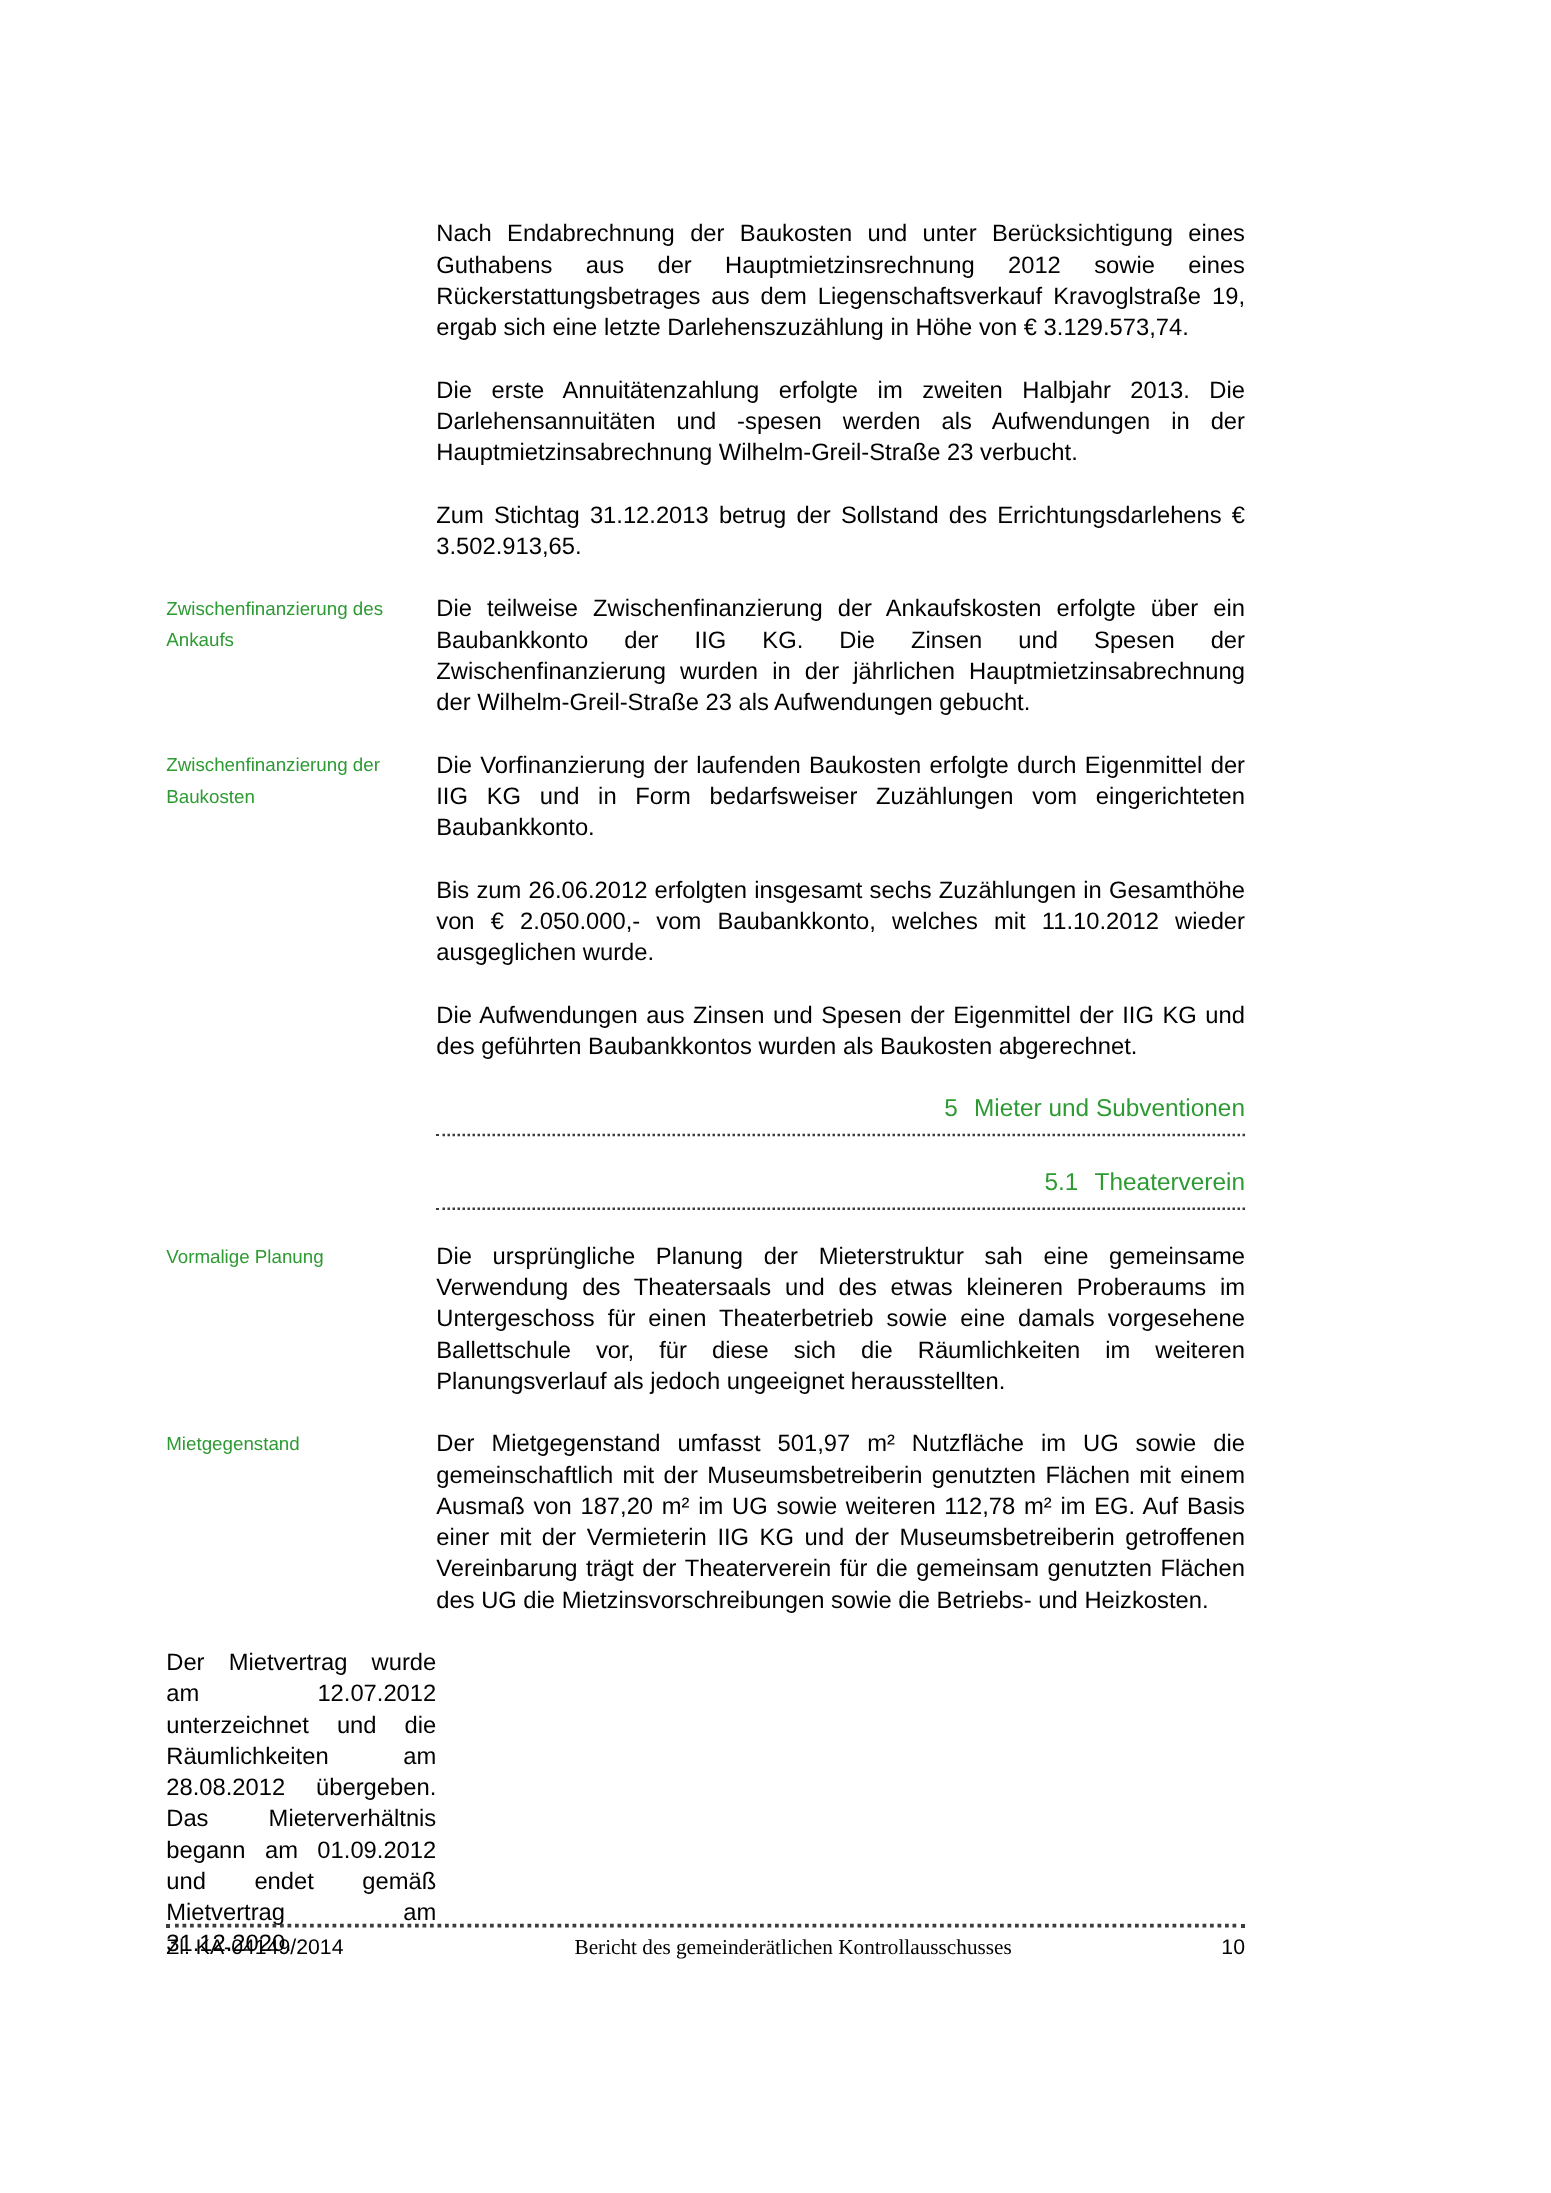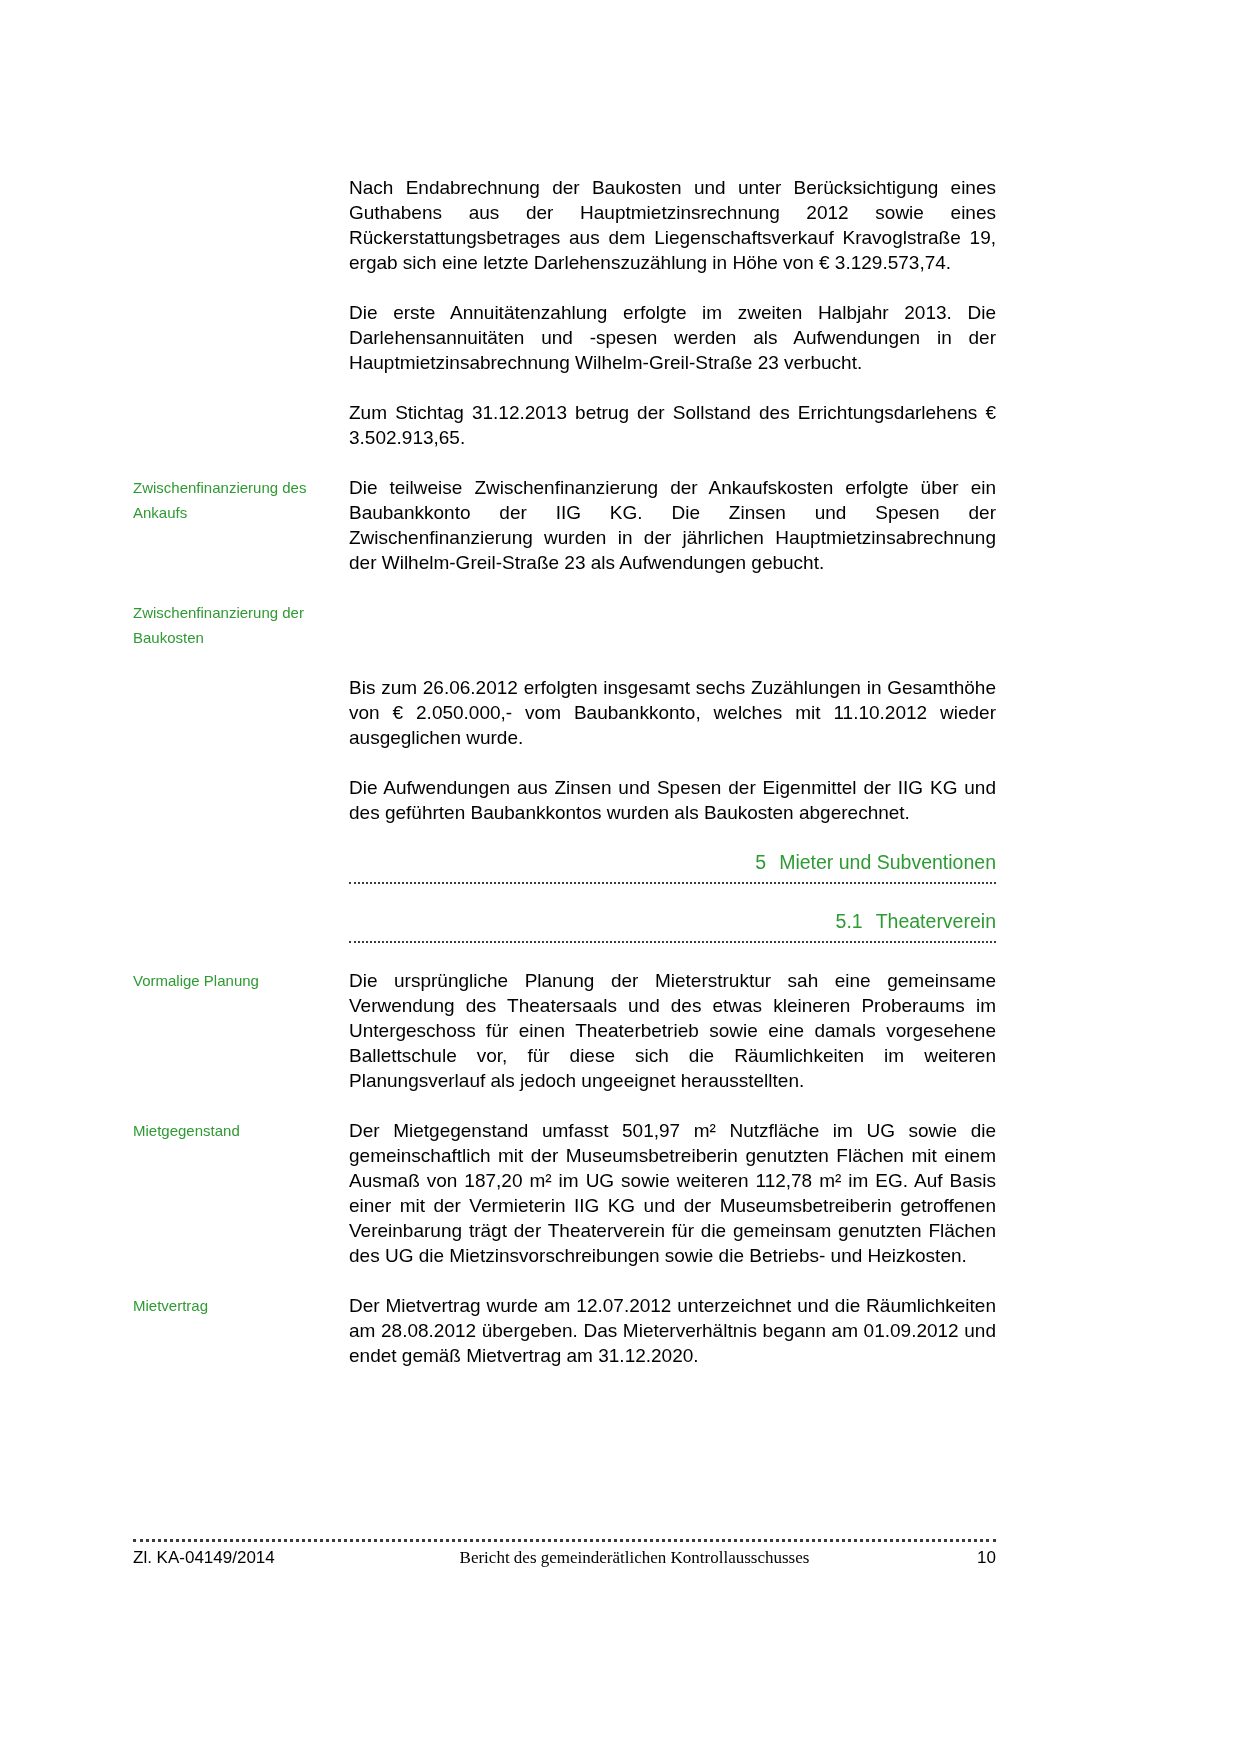--- a/index.html
+++ b/index.html
@@ -107,20 +107,21 @@
       <p class="body-text">Zum Stichtag 31.12.2013 betrug der Sollstand des Errichtungsdarlehens € 3.502.913,65.</p>
     </section>
 
     <section class="block">
       <div class="margin-label">Zwischenfinanzierung des Ankaufs</div>
       <p class="body-text">Die teilweise Zwischenfinanzierung der Ankaufskosten erfolgte über ein Baubankkonto der IIG KG. Die Zinsen und Spesen der Zwischenfinanzierung wurden in der jährlichen Hauptmietzinsabrechnung der Wilhelm-Greil-Straße 23 als Aufwendungen gebucht.</p>
     </section>
 
     <section class="block">
       <div class="margin-label">Zwischenfinanzierung der Baukosten</div>
+      <p class="body-text">Die Vorfinanzierung der laufenden Baukosten erfolgte durch Eigenmittel der IIG KG und in Form bedarfsweiser Zuzählungen vom eingerichteten Baubankkonto.</p>
     </section>
 
     <section class="block">
       <div class="margin-label"></div>
       <p class="body-text">Bis zum 26.06.2012 erfolgten insgesamt sechs Zuzählungen in Gesamthöhe von € 2.050.000,- vom Baubankkonto, welches mit 11.10.2012 wieder ausgeglichen wurde.</p>
     </section>
 
     <section class="block">
       <div class="margin-label"></div>
       <p class="body-text">Die Aufwendungen aus Zinsen und Spesen der Eigenmittel der IIG KG und des geführten Baubankkontos wurden als Baukosten abgerechnet.</p>
@@ -144,21 +145,20 @@
       <div class="margin-label">Vormalige Planung</div>
       <p class="body-text">Die ursprüngliche Planung der Mieterstruktur sah eine gemeinsame Verwendung des Theatersaals und des etwas kleineren Proberaums im Untergeschoss für einen Theaterbetrieb sowie eine damals vorgesehene Ballettschule vor, für diese sich die Räumlichkeiten im weiteren Planungsverlauf als jedoch ungeeignet herausstellten.</p>
     </section>
 
     <section class="block">
       <div class="margin-label">Mietgegenstand</div>
       <p class="body-text">Der Mietgegenstand umfasst 501,97 m² Nutzfläche im UG sowie die gemeinschaftlich mit der Museumsbetreiberin genutzten Flächen mit einem Ausmaß von 187,20 m² im UG sowie weiteren 112,78 m² im EG. Auf Basis einer mit der Vermieterin IIG KG und der Museumsbetreiberin getroffenen Vereinbarung trägt der Theaterverein für die gemeinsam genutzten Flächen des UG die Mietzinsvorschreibungen sowie die Betriebs- und Heizkosten.</p>
     </section>
 
     <section class="block">
-      <div class="margin-label">Mietvertrag</div>
       <p class="body-text">Der Mietvertrag wurde am 12.07.2012 unterzeichnet und die Räumlichkeiten am 28.08.2012 übergeben. Das Mieterverhältnis begann am 01.09.2012 und endet gemäß Mietvertrag am 31.12.2020.</p>
     </section>
 
   </main>
 
   <footer class="footer">
     <div class="footer-rule"></div>
     <div class="footer-row">
       <span class="footer-left">Zl. KA-04149/2014</span>
       <span class="footer-center">Bericht des gemeinderätlichen Kontrollausschusses</span>

